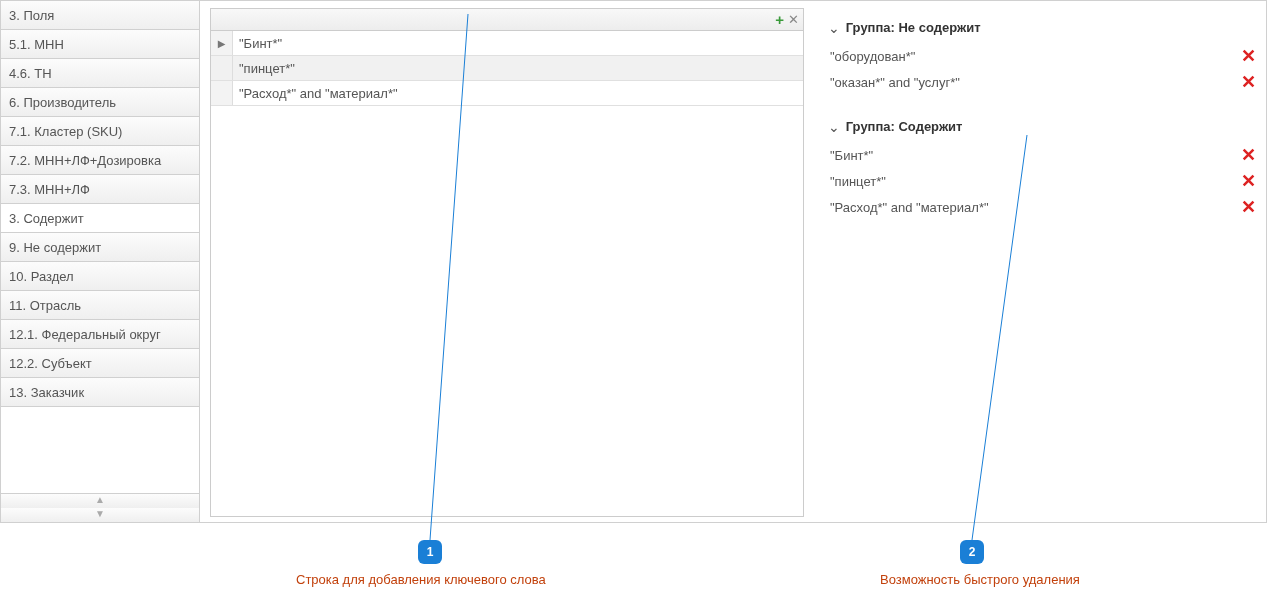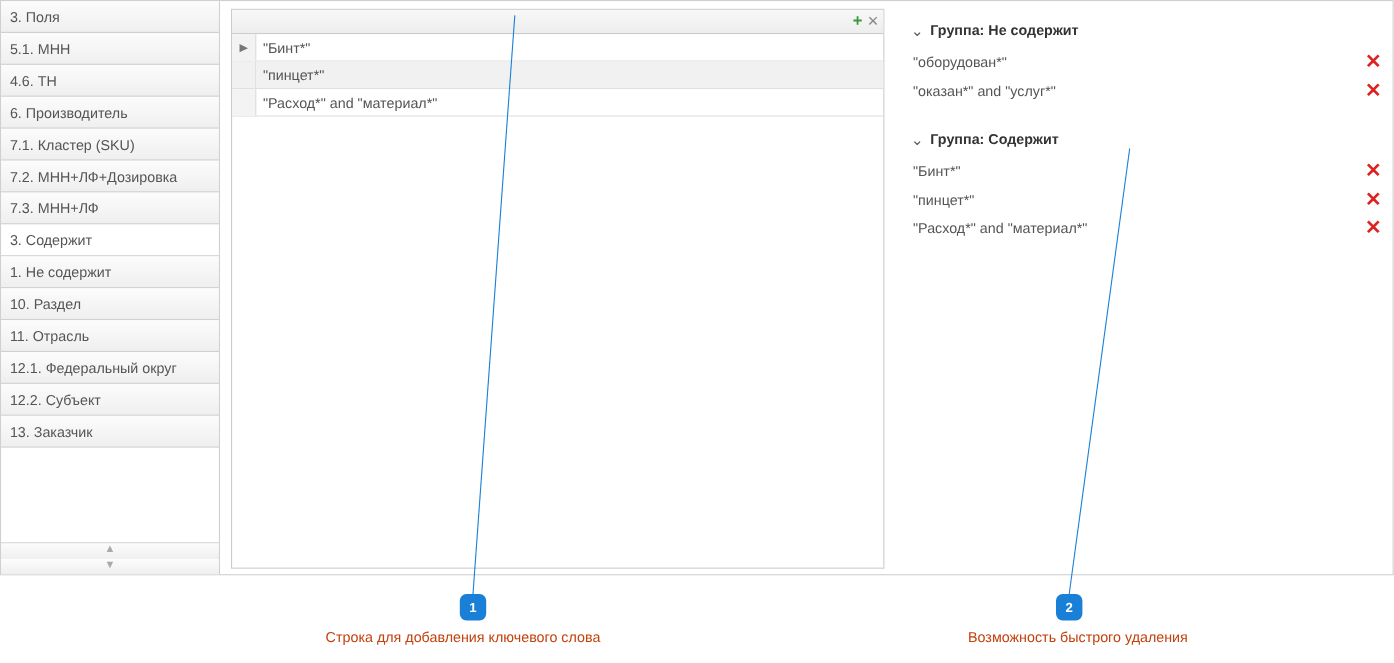--- a/index.html
+++ b/index.html
@@ -16,21 +16,21 @@
     width: 1267px;
     height: 523px;
     border: 1px solid #d0d0d0;
   }
   .left-panel {
     position: absolute;
     left: 0;
     top: 0;
     width: 199px;
     height: 521px;
-    background: #e5e5e5;
+    background: #000000;
     border-right: 1px solid #d0d0d0;
     display: flex;
     flex-direction: column;
   }
   .nav-item {
     height: 29px;
     line-height: 29px;
     padding: 0 8px;
     border-bottom: 1px solid #d0d0d0;
     background: linear-gradient(#fcfcfc, #efefef);
@@ -199,21 +199,21 @@
   <div class="left-panel">
     <div id="nav-items">
         <div class="nav-item">3. Поля</div>
         <div class="nav-item">5.1. МНН</div>
         <div class="nav-item">4.6. ТН</div>
         <div class="nav-item">6. Производитель</div>
         <div class="nav-item">7.1. Кластер (SKU)</div>
         <div class="nav-item">7.2. МНН+ЛФ+Дозировка</div>
         <div class="nav-item">7.3. МНН+ЛФ</div>
         <div class="nav-item active">3. Содержит</div>
-        <div class="nav-item">1. Не содержит</div>
+        <div class="nav-item">9. Не содержит</div>
         <div class="nav-item">10. Раздел</div>
         <div class="nav-item">11. Отрасль</div>
         <div class="nav-item">12.1. Федеральный округ</div>
         <div class="nav-item">12.2. Субъект</div>
         <div class="nav-item">13. Заказчик</div>
       </div>
     <div class="nav-spacer"></div>
     <div class="nav-scroll">▲</div>
     <div class="nav-scroll">▼</div>
   </div>

